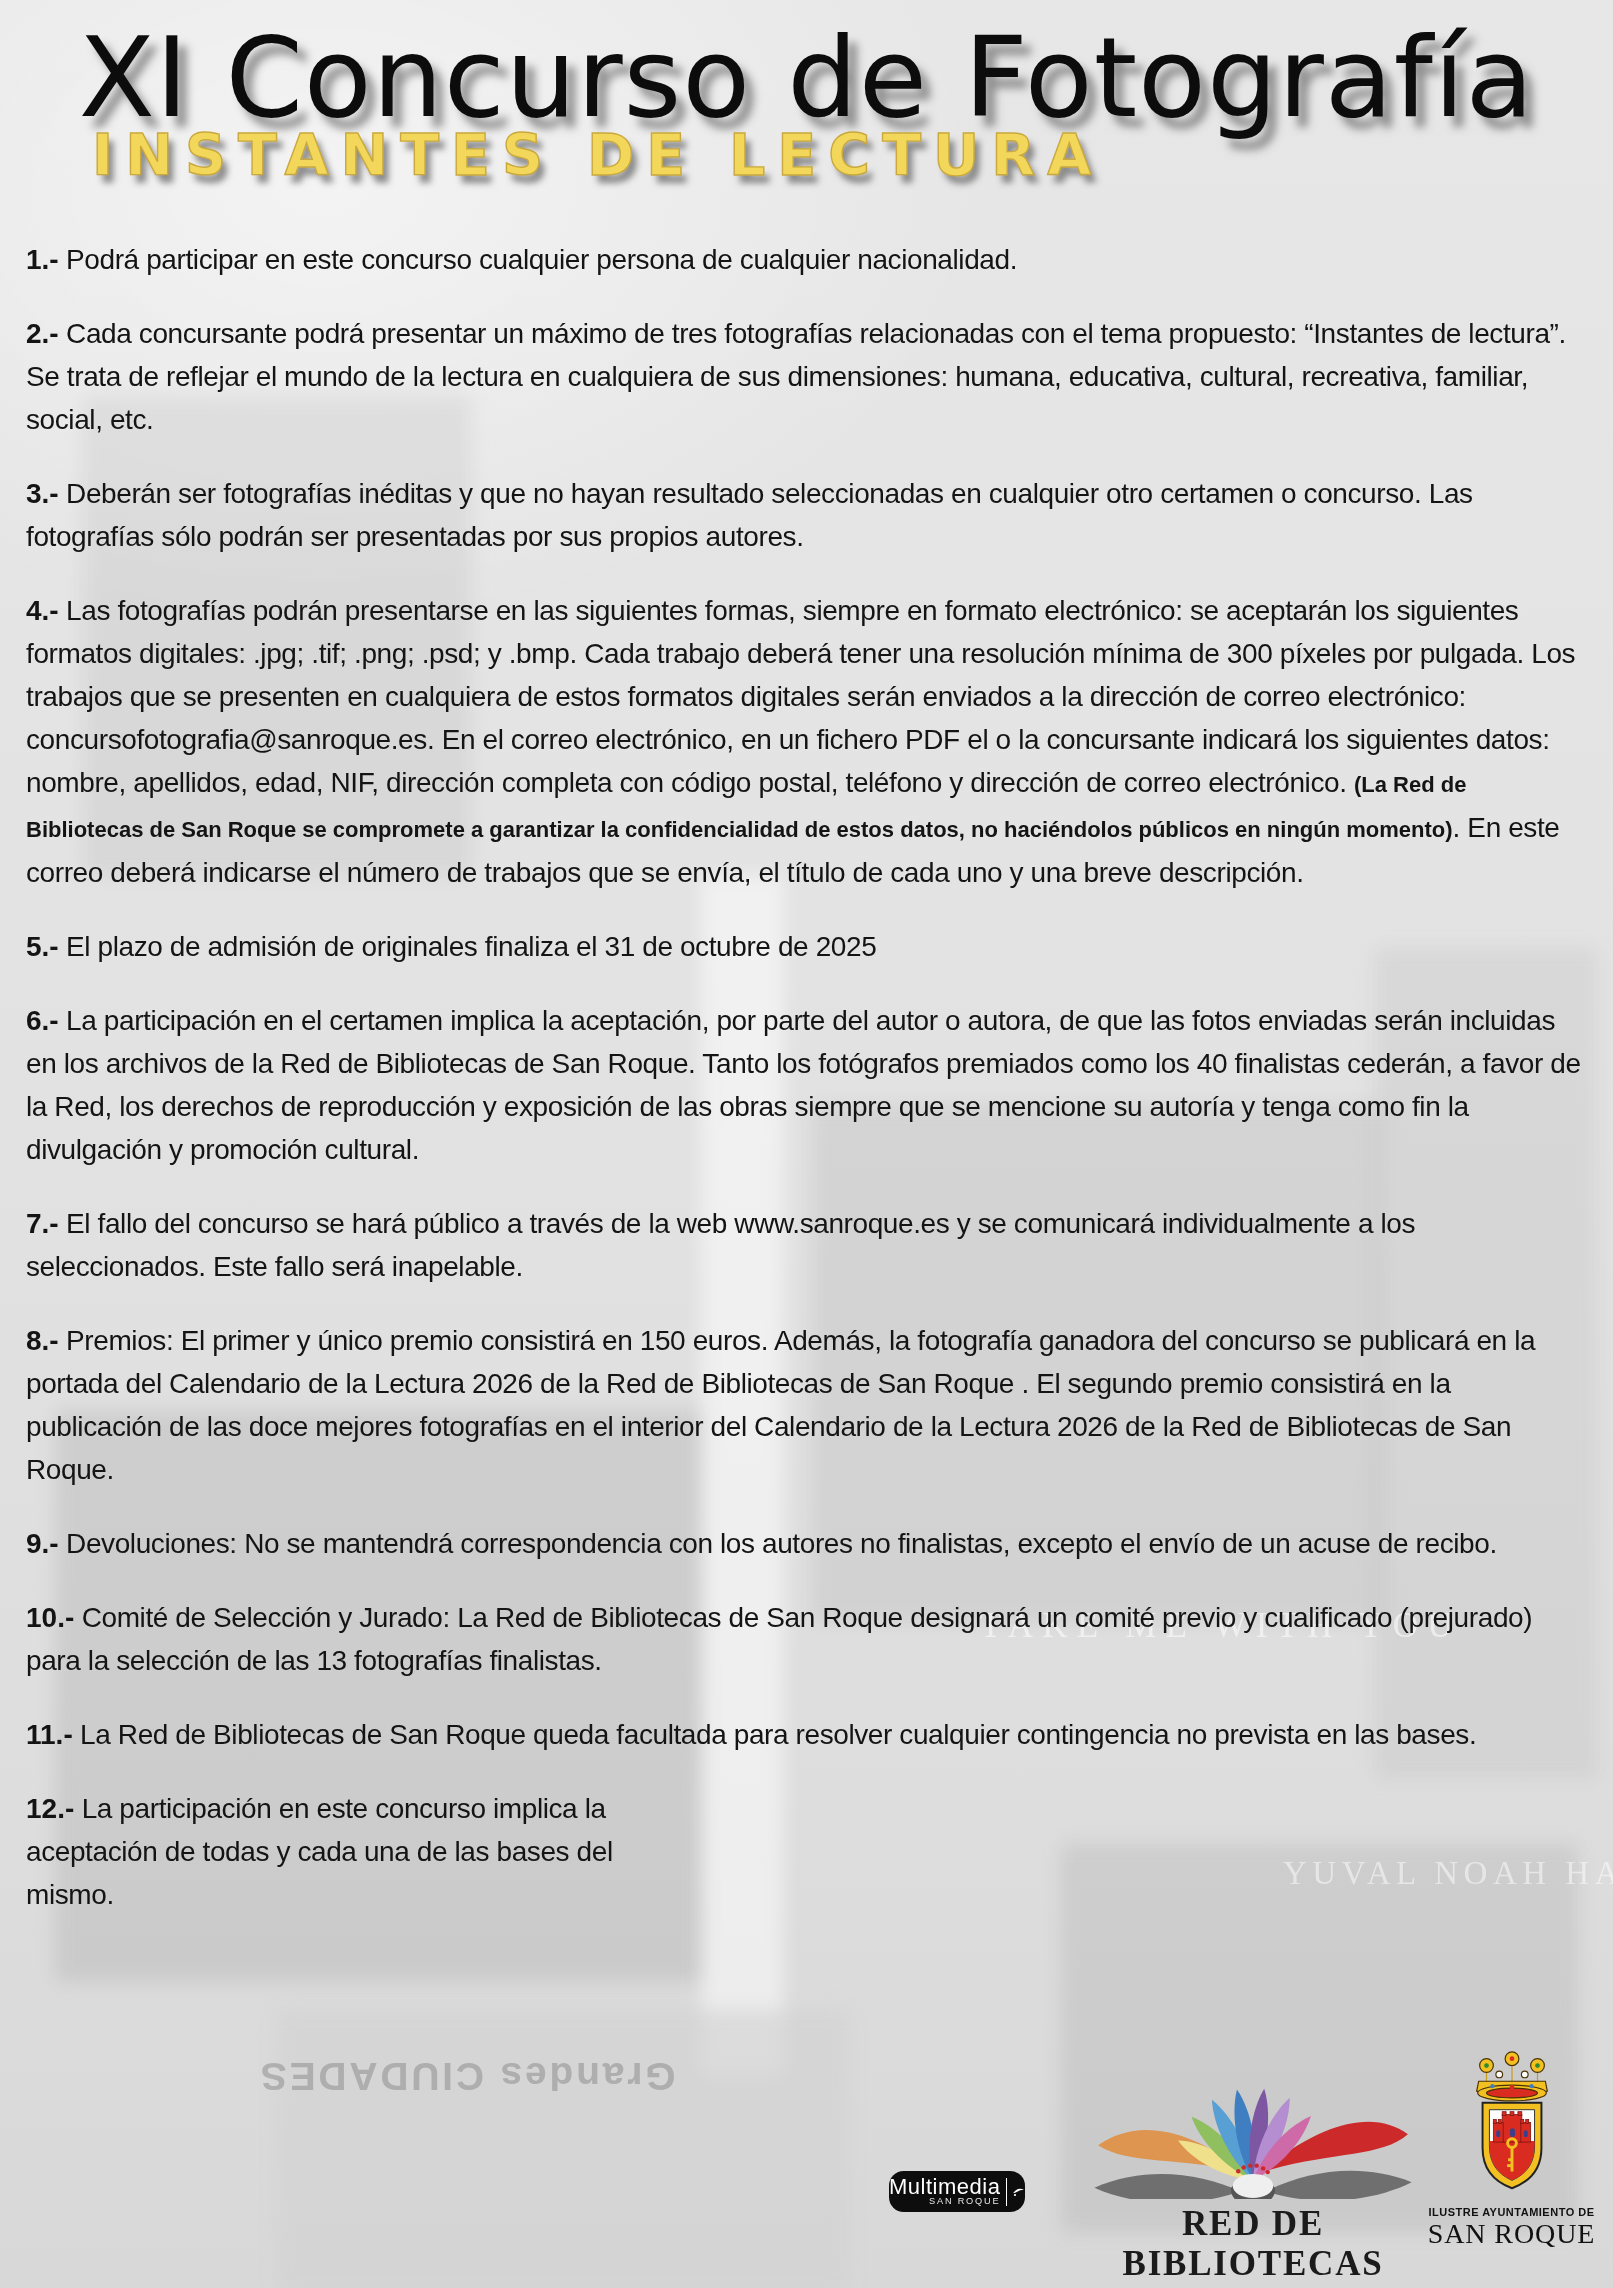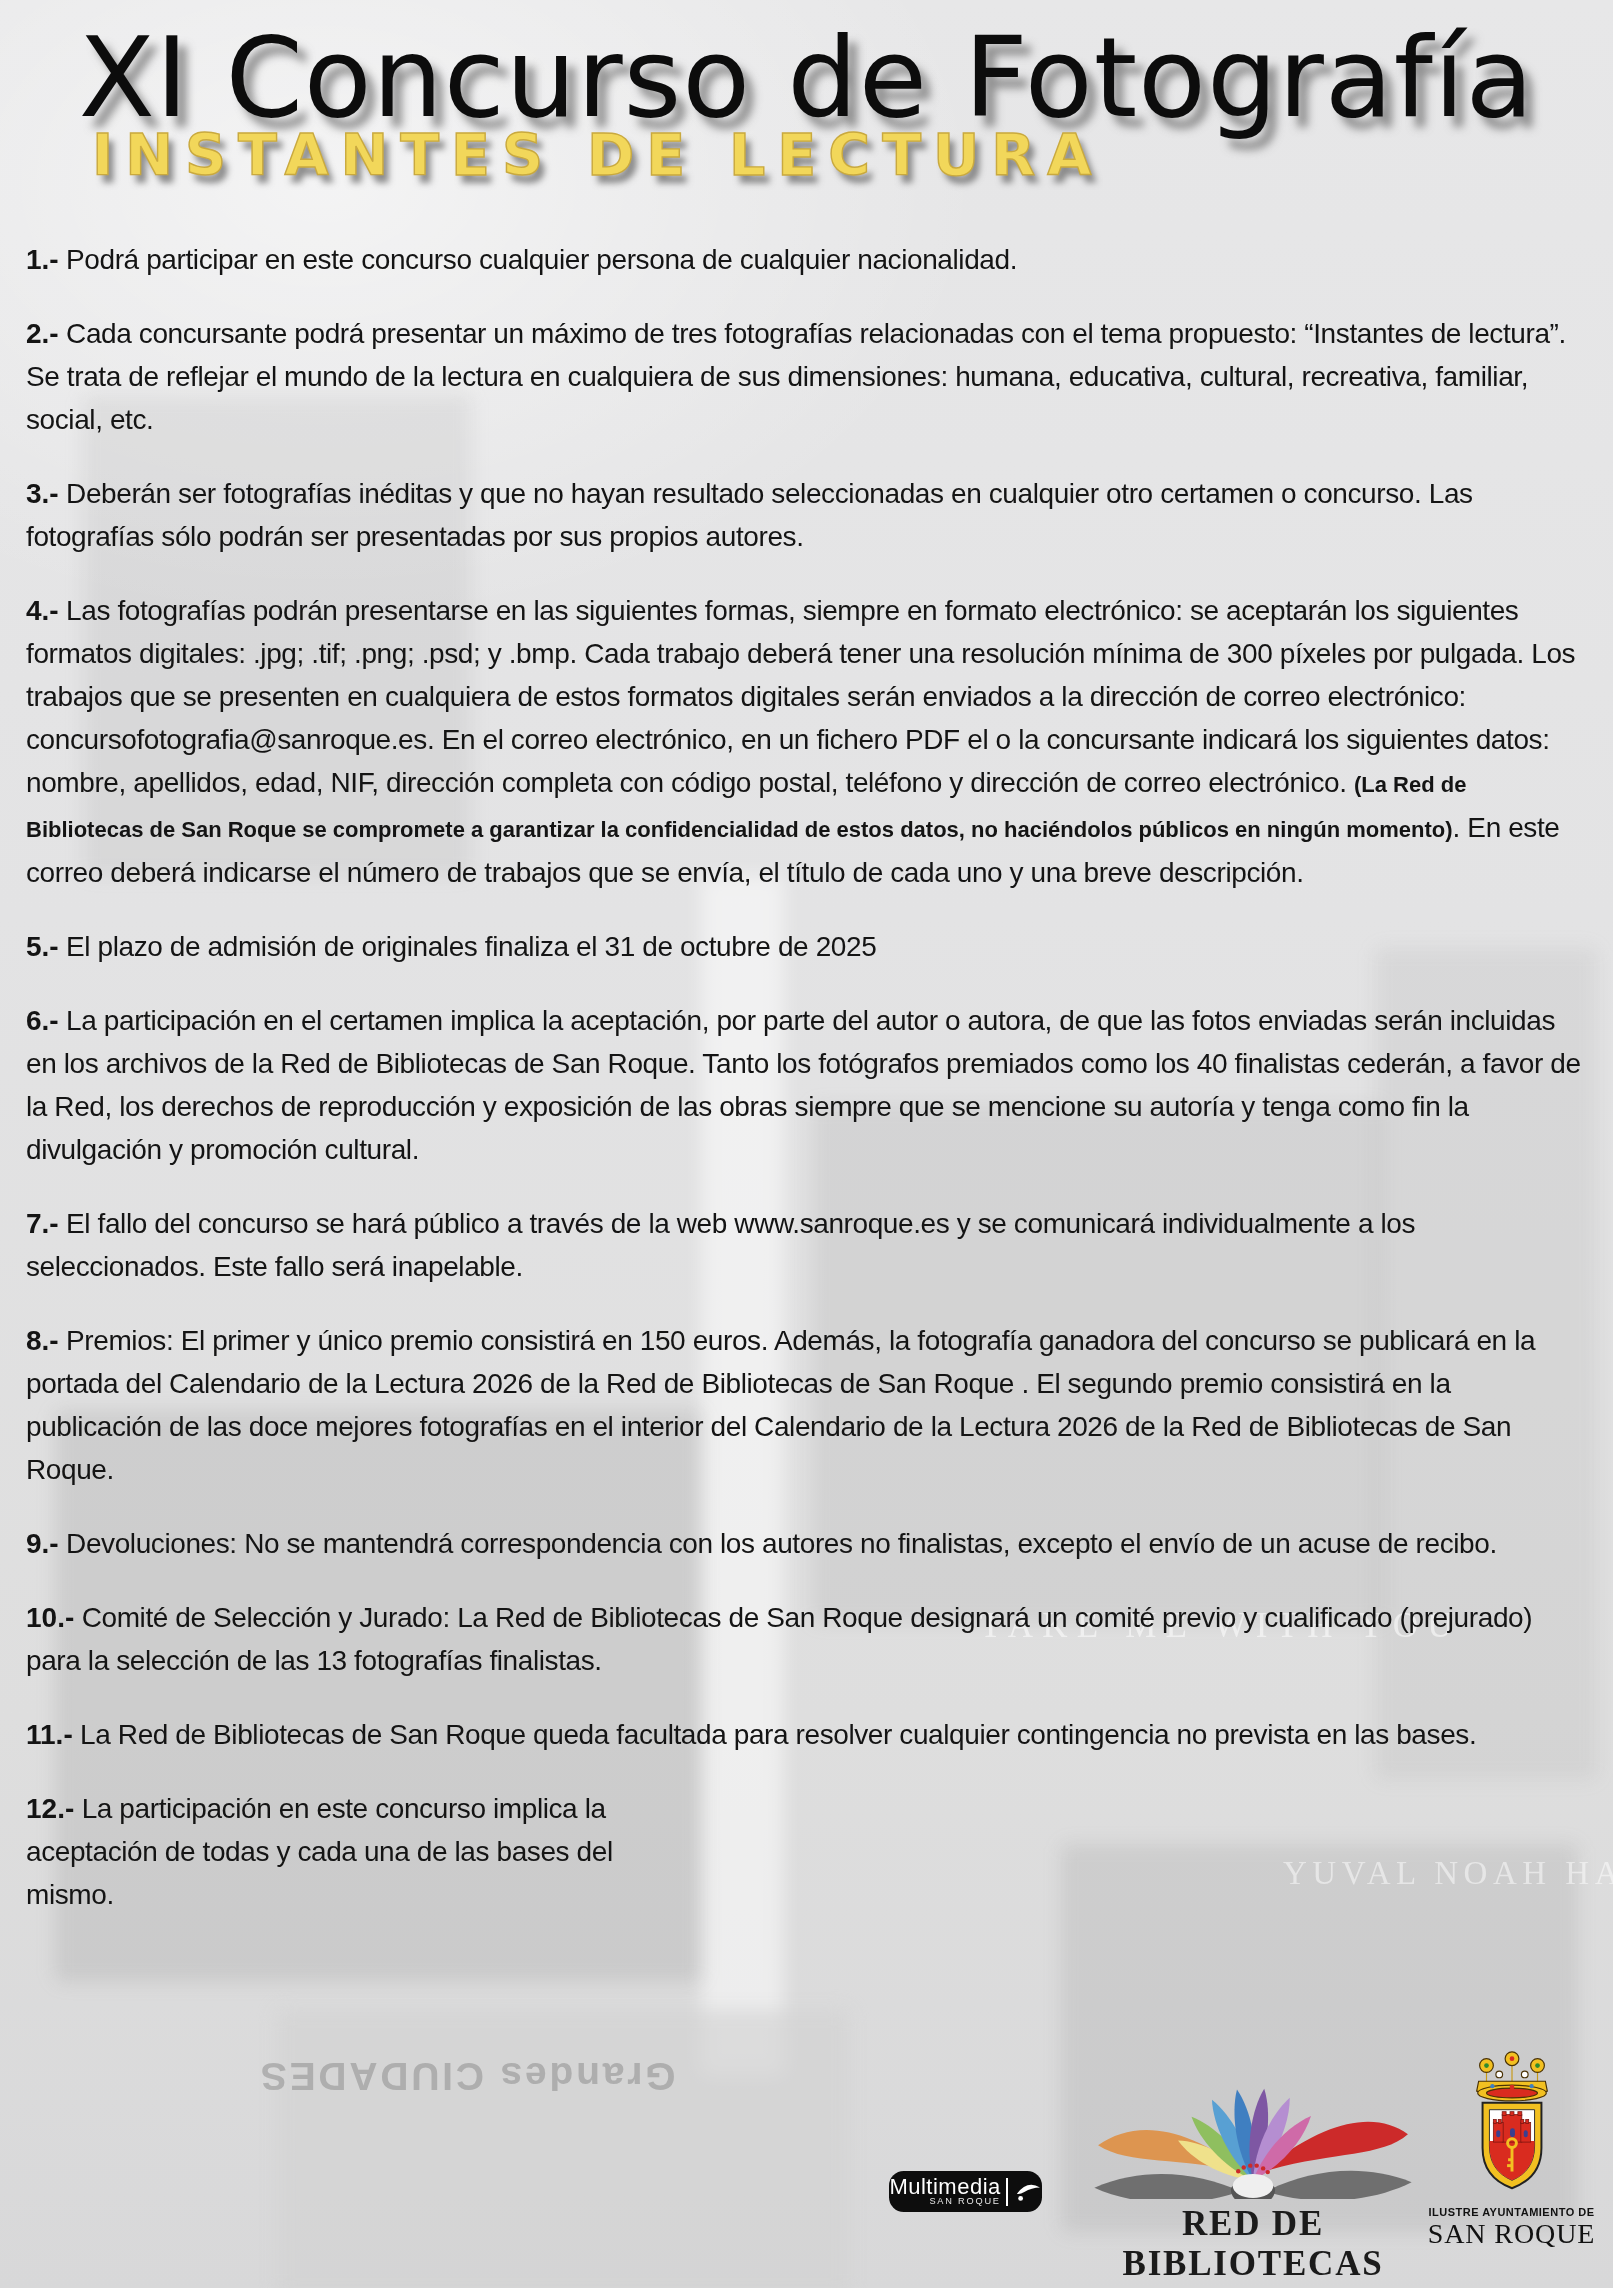--- a/index.html
+++ b/index.html
@@ -57,21 +57,21 @@
     color:#141414;font-size:28px;line-height:43px;letter-spacing:-0.4px;
   }
   .rules p{margin:0 0 31px 0;}
   .rules strong{font-weight:700;letter-spacing:0;}
   .rules .fine{font-size:22px;font-weight:700;letter-spacing:0;}
   .rules p.narrow{max-width:628px;}
 
   
   .footer{position:absolute;inset:0;pointer-events:none;}
   .mm-logo{
-    position:absolute;left:889px;top:2171px;width:153px;height:41px;
+    position:absolute;left:889px;top:2171px;width:136px;height:41px;
     background:#0d0d0d;border-radius:14.8px;
     display:flex;align-items:center;justify-content:center;gap:5.5px;
     color:#fff;
   }
   .mm-text{display:flex;flex-direction:column;align-items:flex-end;line-height:1;}
   .mm-name{font-size:22px;letter-spacing:0.5px;}
   .mm-sub{font-size:9.2px;letter-spacing:1.8px;color:#e8e8e8;margin-top:-0.9px;}
   .mm-bar{width:1.8px;height:28px;background:#fff;}
   .rb-logo{position:absolute;left:1087px;top:2088px;width:332px;text-align:center;color:#1b1b1b;}
   .rb-title{font-family:"Liberation Serif",serif;font-weight:700;font-size:35px;letter-spacing:1.8px;margin-top:1.8px;}

